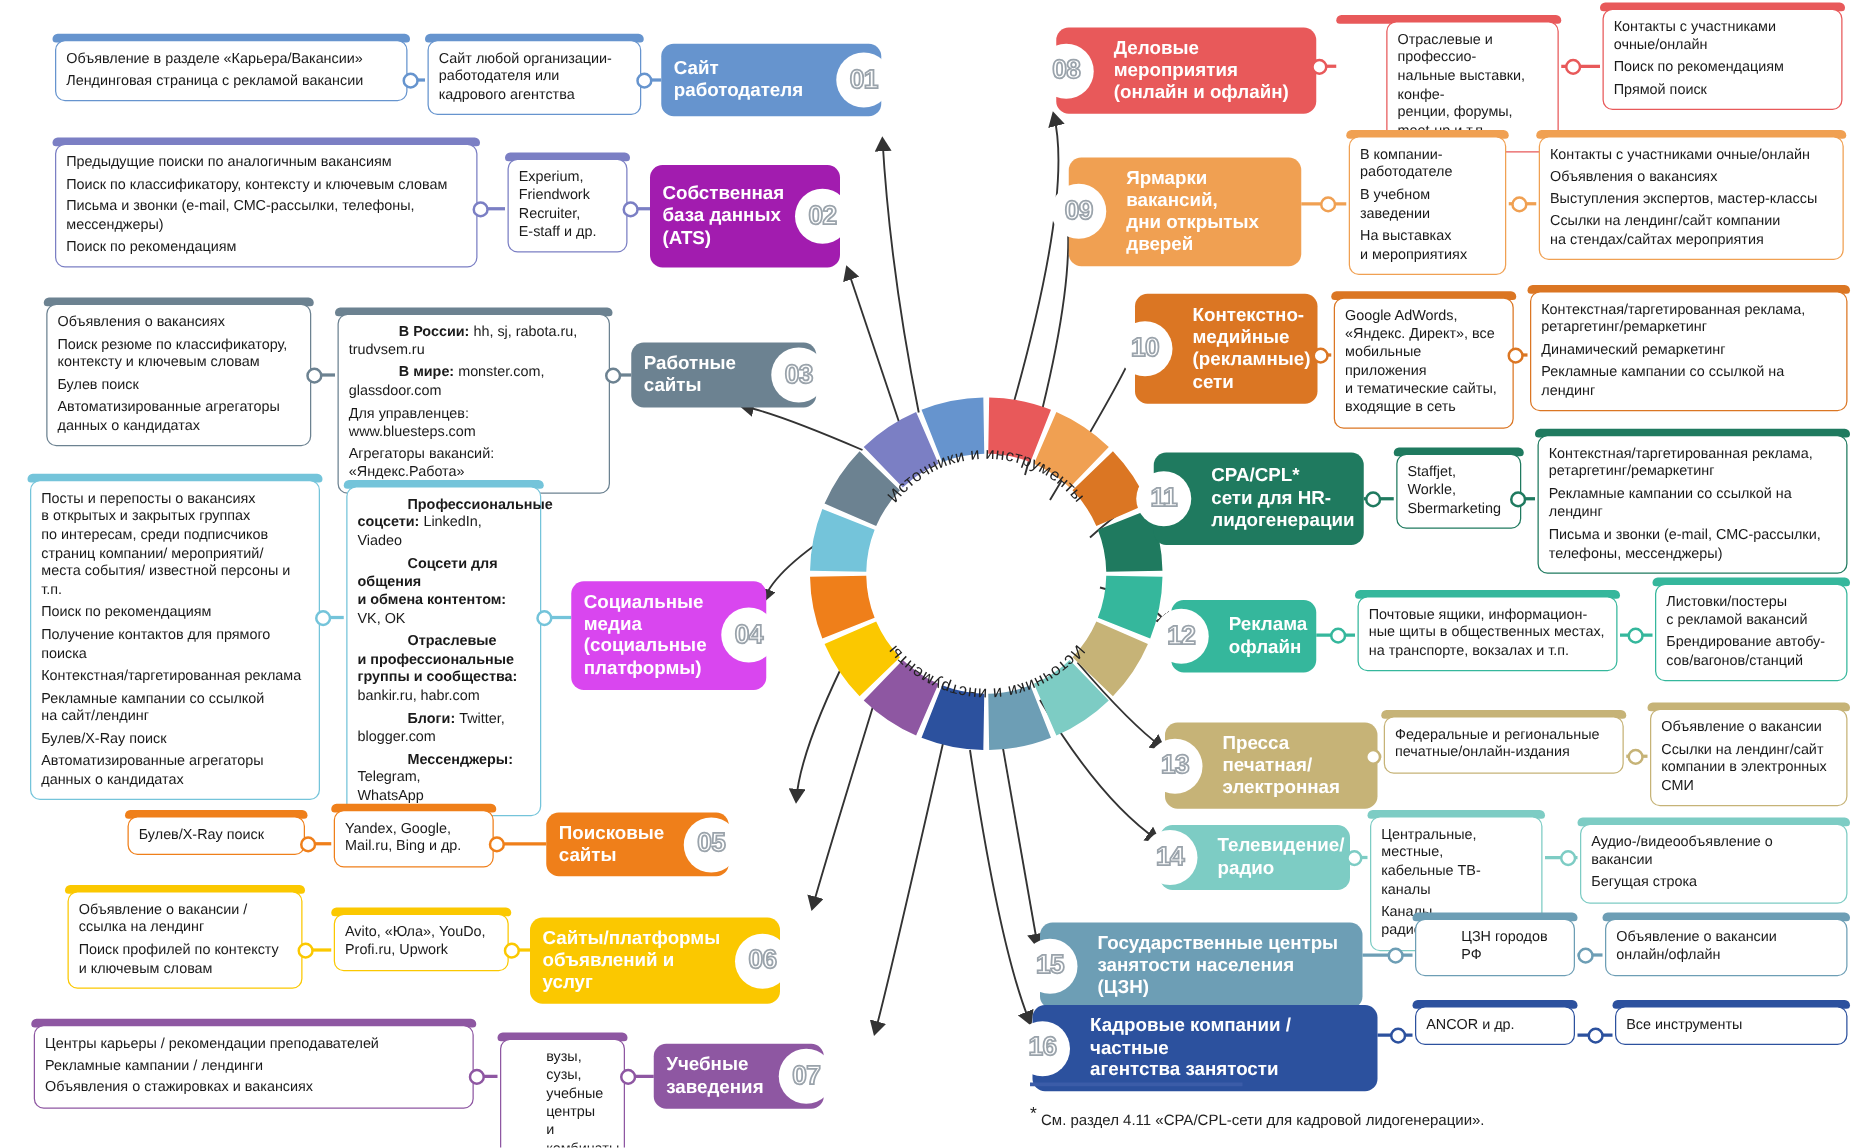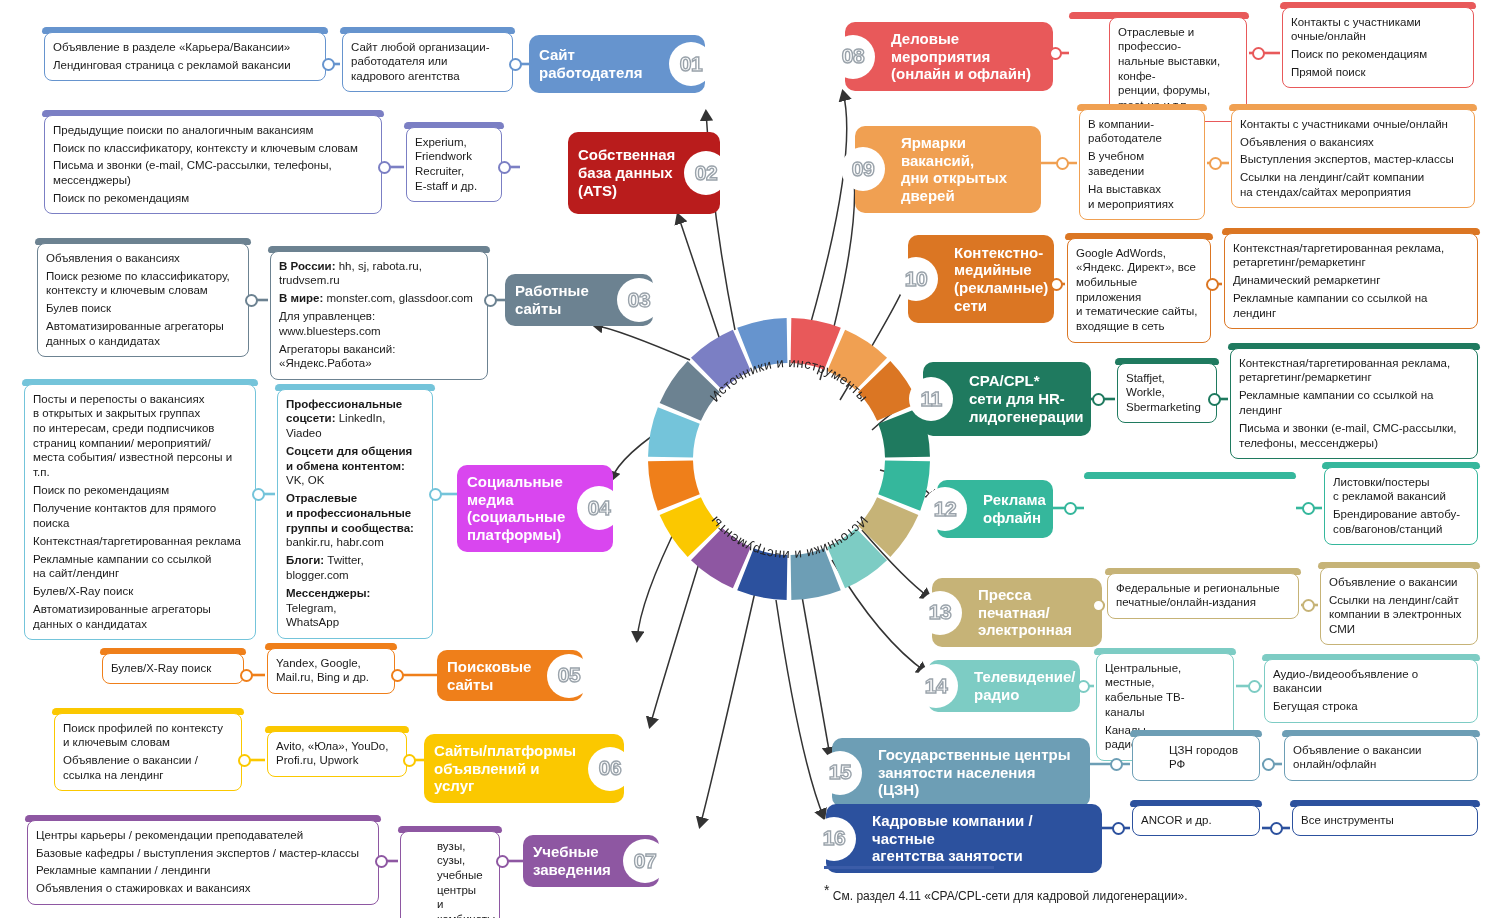--- a/index.html
+++ b/index.html
@@ -18,21 +18,21 @@
   .card .hdr {
     border-radius:9px 9px 6px 6px;
     color:#fff; font-weight:bold; font-size:12.5px;
     text-align:center; padding:3px 8px 4px; line-height:1.15;
   }
   .card .body {
     background:#fff; border:1.6px solid; border-radius:8px;
     margin:-2px 2px 2px 2px; padding:5px 8px 6px;
   }
   .card .body .li { line-height:1.28; padding:1.6px 0; }
-  .card .body .li b { font-weight:bold; }
+  .card .body .li b { font-weight:bold;margin-left:40px; }
 
   
   .pill {
     position:absolute; border-radius:10px; color:#fff;
     font-weight:bold; font-size:15px; line-height:1.18;
     display:flex; align-items:center;
   }
   .pill .txt { padding:8px 10px; }
   .pill.rightnum .txt { padding-right:42px; }
   .pill.leftnum  .txt { padding-left:46px; }
@@ -174,21 +174,21 @@
       </div>
       <div class="card" style="left: 42px; top: 27px; width: 286px;">
         <div class="hdr" style="background:#6694CE;"></div>
         <div class="body" style="border-color:#6694CE;">
           <div class="li">Объявление в разделе «Карьера/Вакансии»</div>
           <div class="li">Лендинговая страница с рекламой вакансии</div>
         </div>
       </div>
       <div class="knob" style="left: 321.5px; top: 57.5px; border-color: rgb(102, 148, 206);"></div>
       <div class="knob" style="left: 508.5px; top: 57.5px; border-color: rgb(102, 148, 206);"></div>
-      <div class="pill rightnum" style="left: 520px; top: 132px; width: 152px; min-height: 82px; background: #b91c1c; margin-left: 48px;">
+      <div class="pill rightnum" style="left: 520px; top: 132px; width: 152px; min-height: 82px; background: #a21caf;">
         <span class="txt">Собственная<br>база данных<br>(ATS)</span>
         <span class="badge">02</span>
       </div>
       <div class="card" style="left: 404px; top: 122px; width: 100px;">
         <div class="hdr" style="background:#7B7FC4;"></div>
         <div class="body" style="border-color:#7B7FC4;">
           <div class="li">Experium,<br>Friendwork<br>Recruiter,<br>E-staff и др.</div>
         </div>
       </div>
       <div class="card" style="left: 42px; top: 110px; width: 342px;">
@@ -278,41 +278,40 @@
       </div>
       <div class="card" style="left: 265px; top: 726px; width: 144px;">
         <div class="hdr" style="background:#FBC800;"></div>
         <div class="body" style="border-color:#FBC800;">
           <div class="li">Avito, «Юла», YouDo,<br>Profi.ru, Upwork</div>
         </div>
       </div>
       <div class="card" style="left: 52px; top: 708px; width: 192px;">
         <div class="hdr" style="background:#FBC800;"></div>
         <div class="body" style="border-color:#FBC800;">
+          <div class="li">Объявление о вакансии /<br>ссылка на лендинг</div>
           <div class="li">Поиск профилей по контексту<br>и ключевым словам</div>
-          <div class="li">Объявление о вакансии /<br>ссылка на лендинг</div>
         </div>
       </div>
       <div class="knob" style="left: 237.5px; top: 753.5px; border-color: rgb(251, 200, 0);"></div>
       <div class="knob" style="left: 402.5px; top: 753.5px; border-color: rgb(251, 200, 0);"></div>
       <div class="pill rightnum" style="left: 523px; top: 835px; width: 136px; min-height: 52px; background: rgb(142, 87, 162);">
         <span class="txt">Учебные<br>заведения</span>
         <span class="badge">07</span>
       </div>
       <div class="card" style="left: 398px; top: 826px; width: 104px;">
         <div class="hdr" style="background:#8E57A2;"></div>
         <div class="body" style="border-color:#8E57A2;padding-left:36px;">
           <div class="li">вузы, сузы,<br>учебные центры<br>и комбинаты</div>
         </div>
       </div>
       <div class="card" style="left: 25px; top: 815px; width: 356px;">
         <div class="hdr" style="background:#8E57A2;"></div>
         <div class="body" style="border-color:#8E57A2;">
           <div class="li">Центры карьеры / рекомендации преподавателей</div>
-          <div class="li">Базовые кафедры / выступления экспертов / мастер-классы</div>
           <div class="li">Рекламные кампании / лендинги</div>
           <div class="li">Объявления о стажировках и вакансиях</div>
         </div>
       </div>
       <div class="knob" style="left: 374.5px; top: 854.5px; border-color: rgb(142, 87, 162);"></div>
       <div class="knob" style="left: 495.5px; top: 854.5px; border-color: rgb(142, 87, 162);"></div>
       <div class="pill leftnum" style="left: 845px; top: 22px; width: 208px; min-height: 62px; background: rgb(232, 89, 90);">
         <span class="txt">Деловые мероприятия<br>(онлайн и офлайн)</span>
         <span class="badge">08</span>
       </div>
@@ -394,20 +393,23 @@
         </div>
       </div>
       <div class="knob" style="left: 1091.5px; top: 392.5px; border-color: rgb(31, 122, 95);"></div>
       <div class="knob" style="left: 1207.5px; top: 392.5px; border-color: rgb(31, 122, 95);"></div>
       <div class="pill leftnum" style="left: 937px; top: 480px; width: 116px; min-height: 58px; background: rgb(53, 183, 156);">
         <span class="txt">Реклама<br>офлайн</span>
         <span class="badge">12</span>
       </div>
       <div class="card" style="left: 1084px; top: 472px; width: 212px;">
         <div class="hdr" style="background:#35B79C;"></div>
+        <div class="body" style="border-color:#35B79C;">
+          <div class="li">Почтовые ящики, информацион-<br>ные щиты в общественных местах,<br>на транспорте, вокзалах и т.п.</div>
+        </div>
       </div>
       <div class="card" style="left: 1322px; top: 462px; width: 158px;">
         <div class="hdr" style="background:#35B79C;"></div>
         <div class="body" style="border-color:#35B79C;">
           <div class="li">Листовки/постеры<br>с рекламой вакансий</div>
           <div class="li">Брендирование автобу-<br>сов/вагонов/станций</div>
         </div>
       </div>
       <div class="knob" style="left: 1063.5px; top: 501.5px; border-color: rgb(53, 183, 156);"></div>
       <div class="knob" style="left: 1301.5px; top: 501.5px; border-color: rgb(53, 183, 156);"></div>

